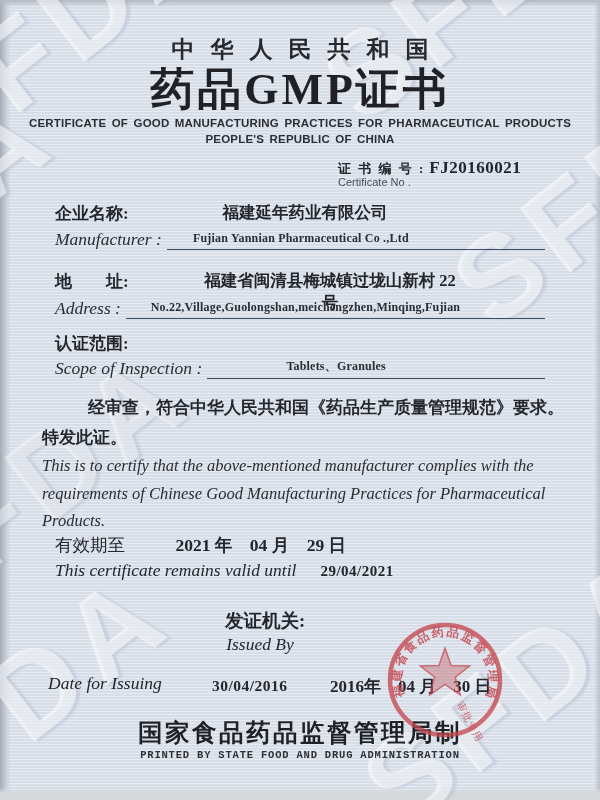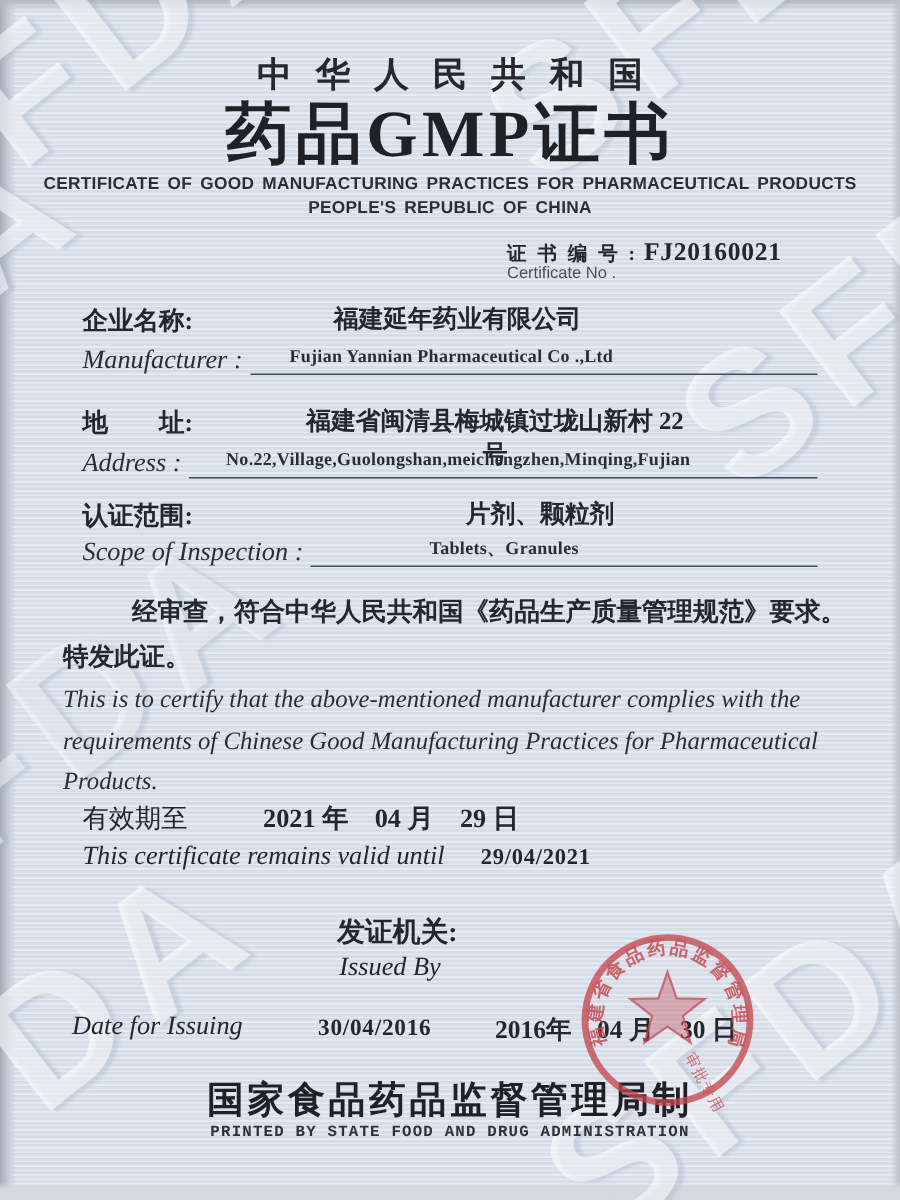--- a/index.html
+++ b/index.html
@@ -113,21 +113,20 @@
     <span class="lab">地　　址:</span>
     <span class="val">福建省闽清县梅城镇过垅山新村 22 号</span>
   </div>
   <div class="abs row-en re2">
     <span class="lab">Address :</span>
     <span class="uw"><span>No.22,Village,Guolongshan,meichengzhen,Minqing,Fujian</span></span>
   </div>
 
   <div class="abs row-cn rc3">
     <span class="lab">认证范围:</span>
-    <span class="val">片剂、颗粒剂</span>
   </div>
   <div class="abs row-en re3">
     <span class="lab">Scope of Inspection :</span>
     <span class="uw"><span>Tablets、Granules</span></span>
   </div>
 
   <div class="abs st1">经审查，符合中华人民共和国《药品生产质量管理规范》要求。</div>
   <div class="abs sten">This is to certify that the above-mentioned manufacturer complies with the requirements of Chinese Good Manufacturing Practices for Pharmaceutical Products.</div>
   <div class="abs st2">特发此证。</div>
 

